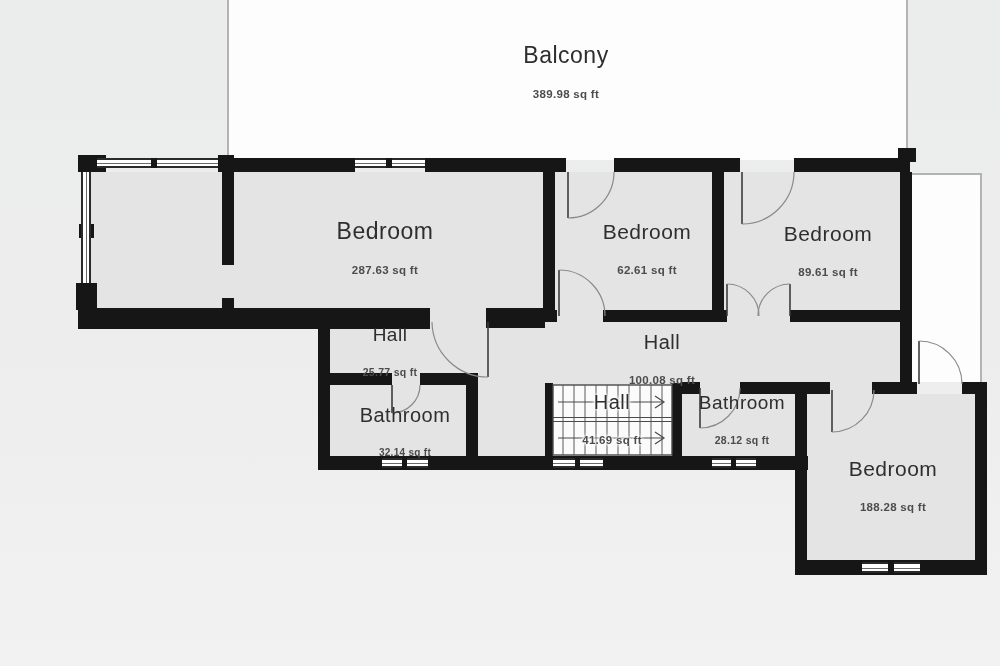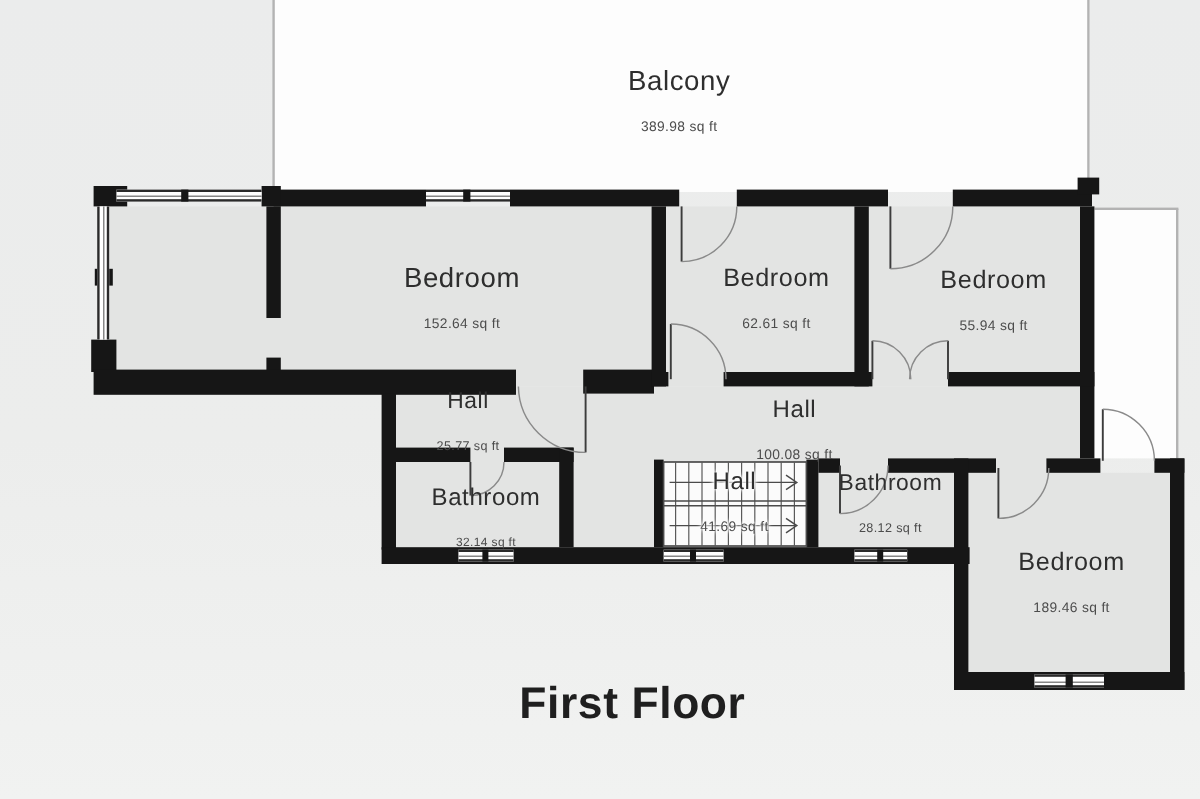--- a/index.html
+++ b/index.html
@@ -26,21 +26,21 @@
   .win-v{position:absolute;background:#ffffff;border-left:2px solid #2a2a2a;border-right:2px solid #2a2a2a;z-index:4;box-sizing:border-box;}
   .win-v::after{content:"";position:absolute;top:0;bottom:0;left:50%;width:1px;background:#6a6a6a;}
   .tick{position:absolute;background:#161616;z-index:5;}
   
   .room-label{
     position:absolute;z-index:6;text-align:center;color:#2e2e2e;
     transform:translate(-50%,-50%);white-space:nowrap;line-height:1.15;
   }
   .room-label .nm{font-size:21px;letter-spacing:.5px;}
   .room-label .nm.big{font-size:23px;}
-  .room-label .ar{font-size:11.5px;color:#4c4c4c;margin-top:20px;letter-spacing:.3px;}
+  .room-label .ar{font-size:11.5px;color:#4c4c4c;margin-top:20px;letter-spacing:.3px;font-weight:bold;}
   .room-label.halo .nm,.room-label.halo .ar{
     text-shadow:0 0 3px #fff,0 0 3px #fff,0 0 4px #fff,0 0 5px #fff;
   }
   #watermark{
     position:absolute;left:517px;top:322px;transform:translate(-50%,-50%);
     z-index:8;font-size:38px;font-weight:bold;letter-spacing:7px;
     color:rgba(255,255,255,0.72);user-select:none;
   }
   #floor-title{
     position:absolute;left:527px;top:586px;transform:translate(-50%,-50%);
@@ -167,39 +167,39 @@
       <line x1="553" y1="421.5" x2="672" y2="421.5" stroke="#4a4a4a" stroke-width="1.2"></line>
       <g stroke="#4a4a4a" stroke-width="1.2" fill="none">
         <line x1="558" y1="402" x2="663" y2="402"></line>
         <polyline points="655,396 664,402 655,408"></polyline>
         <line x1="558" y1="438" x2="663" y2="438"></line>
         <polyline points="655,432 664,438 655,444"></polyline>
       </g>
     </g>
   </svg>
 
-  <div class="room-label" style="left:566px;top:84px;">
+  <div class="room-label" style="left:566px;top:72px;">
     <div class="nm big">Balcony</div>
     <div class="ar">389.98 sq ft</div>
   </div>
 
 
   <div class="room-label" style="left:385px;top:248px;">
     <div class="nm big">Bedroom</div>
-    <div class="ar">152.64 sq ft</div>
+    <div class="ar">287.63 sq ft</div>
   </div>
 
   <div class="room-label" style="left:647px;top:249px;">
     <div class="nm">Bedroom</div>
     <div class="ar">62.61 sq ft</div>
   </div>
 
   <div class="room-label" style="left:828px;top:251px;">
     <div class="nm">Bedroom</div>
-    <div class="ar">55.94 sq ft</div>
+    <div class="ar">89.61 sq ft</div>
   </div>
 
   <div class="room-label" style="left:390px;top:351px;">
     <div class="nm" style="font-size:19px;">Hall</div>
     <div class="ar" style="font-size:10.5px;text-align:right;">25.77 sq ft</div>
   </div>
 
   <div class="room-label" style="left:662px;top:359px;">
     <div class="nm" style="font-size:20px;">Hall</div>
     <div class="ar">100.08 sq ft</div>
@@ -215,18 +215,17 @@
     <div class="ar" style="font-size:10px;">32.14 sq ft</div>
   </div>
 
   <div class="room-label" style="left:742px;top:419px;">
     <div class="nm" style="font-size:19px;">Bathroom</div>
     <div class="ar" style="font-size:10.5px;">28.12 sq ft</div>
   </div>
 
   <div class="room-label" style="left:893px;top:486px;">
     <div class="nm">Bedroom</div>
-    <div class="ar">189.46 sq ft</div>
-  </div>
-
-  <div id="floor-title">First Floor</div>
+    <div class="ar">188.28 sq ft</div>
+  </div>
+
 
 </div>
 
 </body></html>

